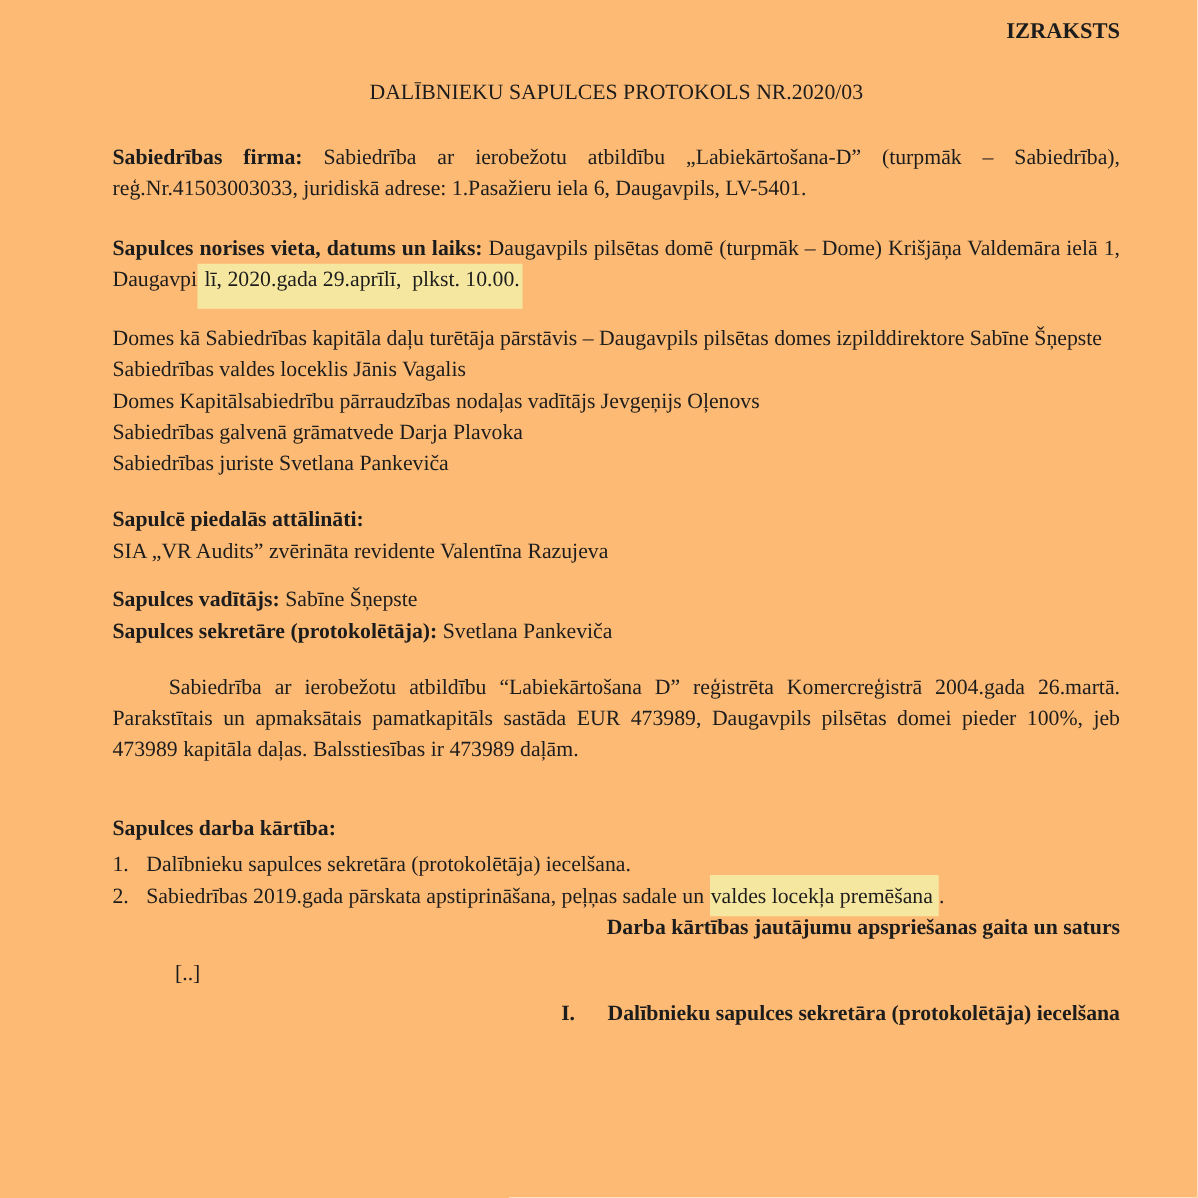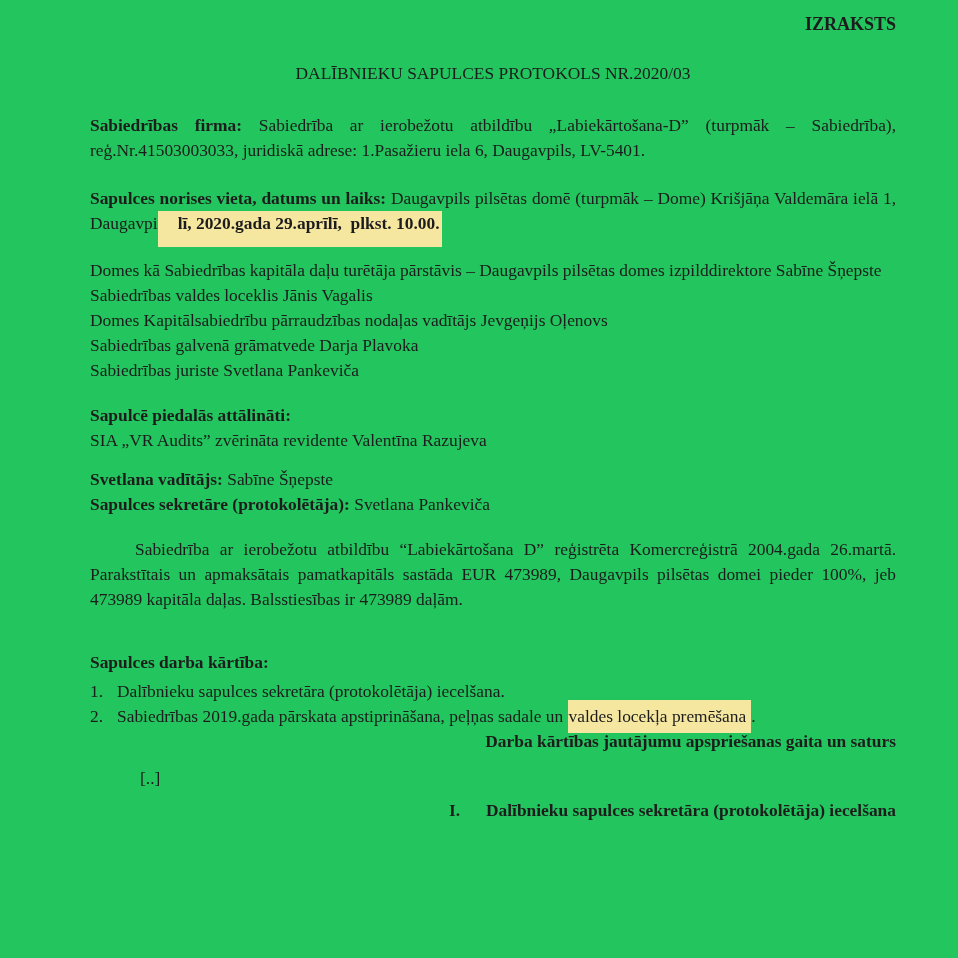--- a/index.html
+++ b/index.html
@@ -4,21 +4,21 @@
 <style>
   html, body {
     margin: 0;
     padding: 0;
     background: #ffffff;
   }
   .page {
     position: relative;
     width: 958px;
     height: 958px;
-    background: #22c55e;
+    background: #fdba74;
     color: #1c1c1c;
     font-family: "Liberation Serif", "DejaVu Serif", serif;
     font-size: 17.4px;
     line-height: 25px;
     box-sizing: border-box;
     padding: 12px 62px 0 90px;
     overflow: hidden;
   }
   .corner {
     text-align: right;
@@ -44,22 +44,21 @@
   .mt-list      { margin-top: 4px; }
   .mt-omission  { margin-top: 12px; }
   .mt-section   { margin-top: 7px; }
   .mt-resolution{ margin-top: 18px; }
   .indent-first { text-indent: 45px; }
   .hl {
     background: var(--hl, #f6e7a0);
   }
   .hl-date {
     white-space: pre-wrap;
-    padding: 2px 2px 14px 20px;
-    font-weight: bold;
+    padding: 2px 2px 14px 6px;
   }
   .hl-agenda {
     padding: 6px 5px 7px 1px;
   }
   .agenda-item {
     display: flex;
     text-align: justify;
   }
   .agenda-num {
     flex: 0 0 27px;
@@ -101,21 +100,21 @@
     <div class="para">Sabiedrības juriste Svetlana Pankeviča</div>
   </div>
 
   <div class="mt-remote">
     <div class="b">Sapulcē piedalās attālināti:</div>
     <div class="para">SIA „VR Audits” zvērināta revidente Valentīna Razujeva</div>
   </div>
 
   <div class="mt-roles">
     <div>
-      <span class="b">Svetlana vadītājs:</span><span> Sabīne Šņepste</span>
+      <span class="b">Sapulces vadītājs:</span><span> Sabīne Šņepste</span>
     </div>
     <div>
       <span class="b">Sapulces sekretāre (protokolētāja):</span><span> Svetlana Pankeviča</span>
     </div>
   </div>
 
   <div class="para indent-first mt-capital">Sabiedrība ar ierobežotu atbildību “Labiekārtošana D” reģistrēta Komercreģistrā 2004.gada 26.martā. Parakstītais un apmaksātais pamatkapitāls sastāda EUR 473989, Daugavpils pilsētas domei pieder 100%, jeb 473989 kapitāla daļas. Balsstiesības ir 473989 daļām.</div>
 
   <div class="b mt-agenda">Sapulces darba kārtība:</div>
 

